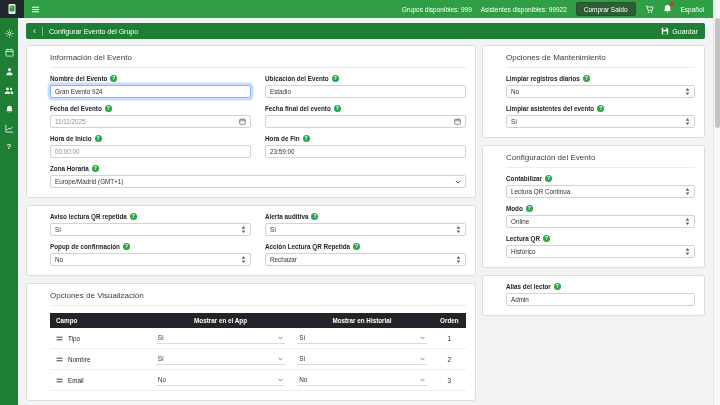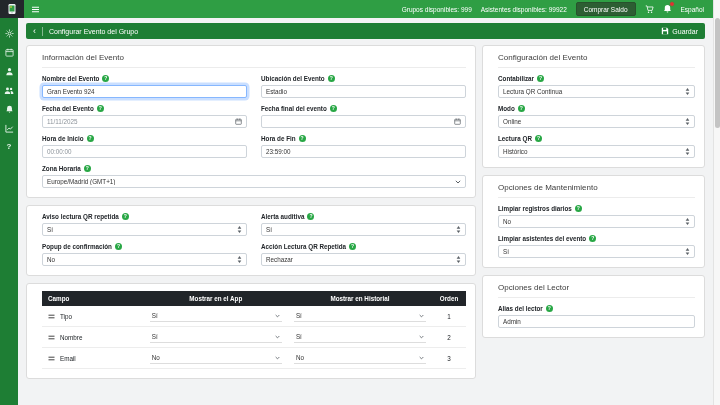--- a/index.html
+++ b/index.html
@@ -40,21 +40,21 @@
   .back-btn { cursor:pointer; font-size:9px; line-height:1; }
   .v-divider { width:1px; height:9px; background:rgba(255,255,255,.45); }
   .save-btn { display:flex; align-items:center; gap:3px; background:transparent; border:none;
               color:#fff; font-size:7px; cursor:pointer; font-family:inherit; }
 
   .columns { display:flex; gap:6px; margin-top:6px; align-items:flex-start; }
   .col-left { width:450px; flex:0 0 auto; }
   .col-right { flex:1; min-width:0; }
 
   .card { background:#fff; border:1px solid #dcdcdc; border-radius:3px;
-          padding:7px 9px 9px 15px; margin-bottom:7px; }
+          padding:7px 9px 9px 23px; margin-bottom:7px; }
   .card-title { font-size:8px; font-weight:400; color:#3c3c3c; padding-bottom:5px;
                 border-bottom:1px solid #ececec; margin-bottom:7px; }
 
   .frow { display:flex; gap:14px; margin-bottom:7px; }
   .field { flex:1; min-width:0; }
   .flabel { display:flex; align-items:center; gap:3px; font-size:6.3px; font-weight:700;
             color:#212529; margin-bottom:3px; }
   .help { width:7px; height:7px; background:#28a745; color:#fff; border-radius:50%;
           font-size:5px; line-height:7px; text-align:center; font-weight:700; flex:0 0 auto;
           cursor:pointer; }
@@ -350,20 +350,21 @@
                     <path d="M2.5 0L4.6 3H0.4z"></path>
                     <path d="M2.5 8L0.4 5h4.2z"></path>
                   </svg>
               </span>
             </div>
           </div>
         </div>
       </section>
 
       <section class="card">
+        <div class="card-title">Opciones de Visualización</div>
         <table>
           <colgroup>
               <col class="c-campo">
               <col class="c-app">
               <col class="c-hist">
               <col class="c-orden">
             </colgroup>
           <thead>
             <tr>
               <th>Campo</th>
@@ -473,20 +474,56 @@
               <td class="orden">3</td>
             </tr>
           </tbody>
         </table>
       </section>
     </div>
 
     <div class="col-right">
 
       <section class="card">
+        <div class="card-title">Opciones de Mantenimiento</div>
+
+        <div class="field" style="margin-bottom:7px;">
+          <div class="flabel">
+            <span>Limpiar registros diarios</span>
+            <span class="help">?</span>
+          </div>
+          <div class="sel">
+            <span class="val">No</span>
+            <span class="icon-right">
+              <svg width="5" height="7" viewBox="0 0 5 8" fill="currentColor">
+                  <path d="M2.5 0L4.6 3H0.4z"></path>
+                  <path d="M2.5 8L0.4 5h4.2z"></path>
+                </svg>
+            </span>
+          </div>
+        </div>
+
+        <div class="field">
+          <div class="flabel">
+            <span>Limpiar asistentes del evento</span>
+            <span class="help">?</span>
+          </div>
+          <div class="sel">
+            <span class="val">Sí</span>
+            <span class="icon-right">
+              <svg width="5" height="7" viewBox="0 0 5 8" fill="currentColor">
+                  <path d="M2.5 0L4.6 3H0.4z"></path>
+                  <path d="M2.5 8L0.4 5h4.2z"></path>
+                </svg>
+            </span>
+          </div>
+        </div>
+      </section>
+
+      <section class="card">
         <div class="card-title">Configuración del Evento</div>
 
         <div class="field" style="margin-bottom:7px;">
           <div class="flabel">
             <span>Contabilizar</span>
             <span class="help">?</span>
           </div>
           <div class="sel">
             <span class="val">Lectura QR Continua</span>
             <span class="icon-right">
@@ -525,57 +562,20 @@
               <svg width="5" height="7" viewBox="0 0 5 8" fill="currentColor">
                   <path d="M2.5 0L4.6 3H0.4z"></path>
                   <path d="M2.5 8L0.4 5h4.2z"></path>
                 </svg>
             </span>
           </div>
         </div>
       </section>
 
       <section class="card">
-        <div class="card-title">Opciones de Mantenimiento</div>
-
-        <div class="field" style="margin-bottom:7px;">
-          <div class="flabel">
-            <span>Limpiar registros diarios</span>
-            <span class="help">?</span>
-          </div>
-          <div class="sel">
-            <span class="val">No</span>
-            <span class="icon-right">
-              <svg width="5" height="7" viewBox="0 0 5 8" fill="currentColor">
-                  <path d="M2.5 0L4.6 3H0.4z"></path>
-                  <path d="M2.5 8L0.4 5h4.2z"></path>
-                </svg>
-            </span>
-          </div>
-        </div>
-
-        <div class="field">
-          <div class="flabel">
-            <span>Limpiar asistentes del evento</span>
-            <span class="help">?</span>
-          </div>
-          <div class="sel">
-            <span class="val">Sí</span>
-            <span class="icon-right">
-              <svg width="5" height="7" viewBox="0 0 5 8" fill="currentColor">
-                  <path d="M2.5 0L4.6 3H0.4z"></path>
-                  <path d="M2.5 8L0.4 5h4.2z"></path>
-                </svg>
-            </span>
-          </div>
-        </div>
-      </section>
-
-      <section class="card">
-        <div class="card-title">Opciones del Lector</div>
         <div class="field">
           <div class="flabel">
             <span>Alias del lector</span>
             <span class="help">?</span>
           </div>
           <div class="inp">
             <input type="text" value="Admin" style="">
           </div>
         </div>
       </section>

